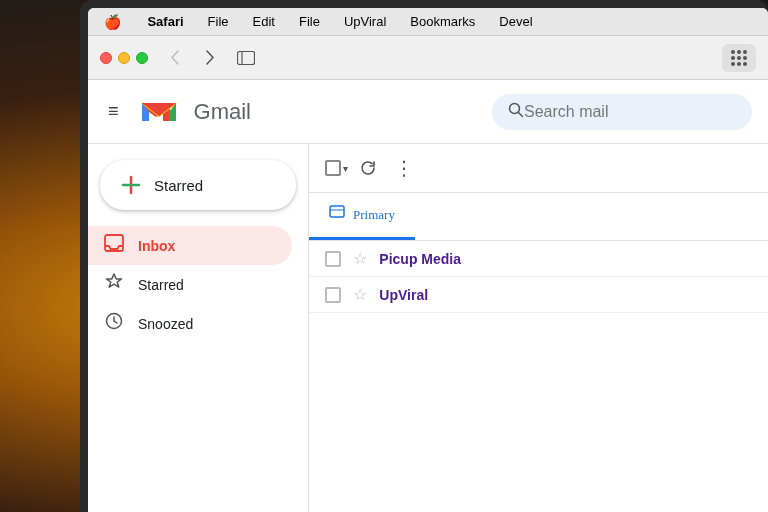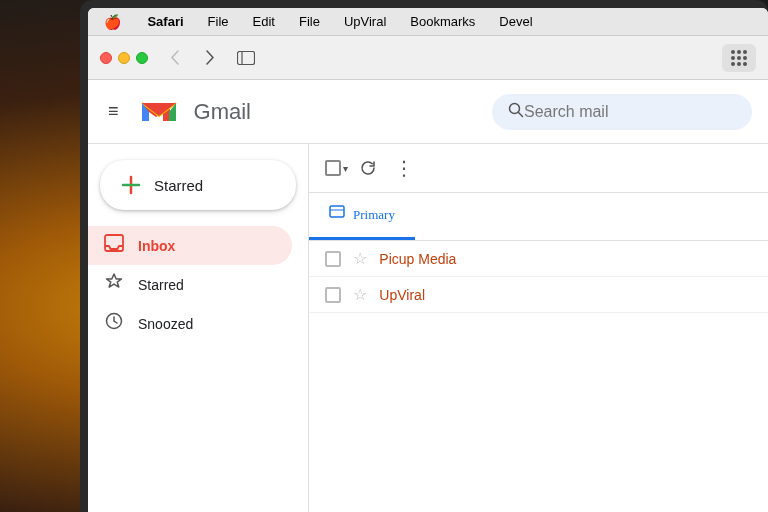--- a/index.html
+++ b/index.html
@@ -347,22 +347,22 @@
     }
 
     .star-btn {
       font-size: 16px;
       color: #bbb;
       cursor: pointer;
       flex-shrink: 0;
     }
 
     .email-sender {
-      font-weight: 400;
-      color: #c2410c;
+      font-weight: 700;
+      color: #4c1d95;
       width: 130px;
       flex-shrink: 0;
       overflow: hidden;
       text-overflow: ellipsis;
       white-space: nowrap;
     }
 
     
     .gmail-container {
       height: calc(100% - 72px);

